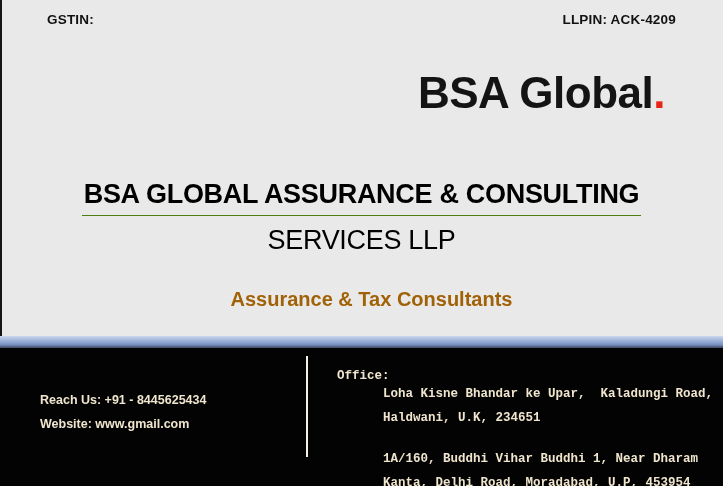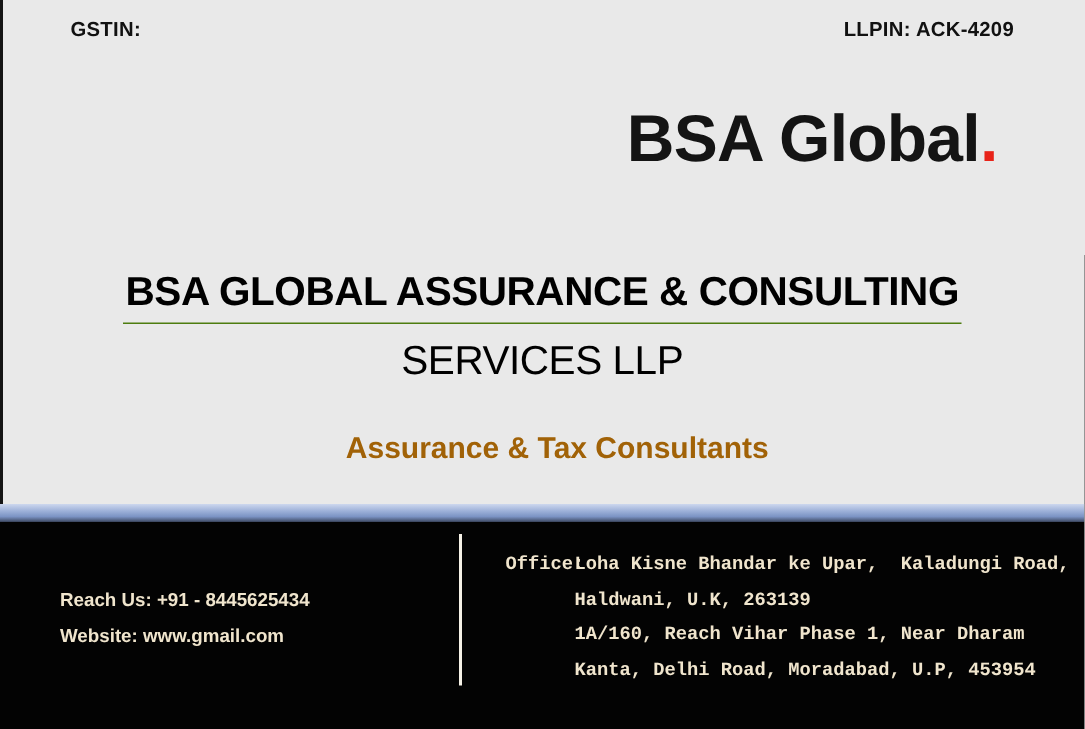--- a/index.html
+++ b/index.html
@@ -107,21 +107,21 @@
     position: absolute;
     left: 337px; top: 17px; right: 20px;
   }
   .addr-row {
     display: grid;
     grid-template-columns: 46px 1fr;
     line-height: 23.5px;
     font-family: Liberation Mono, monospace;
   }
   .addr-label { grid-column: 1; }
-  .addr-lines { grid-column: 2; }
+  .addr-lines { grid-column: 2; margin-top: 18px; }
   .addr-line  { white-space: pre; }
 </style>
 </head>
 <body>
 
 <div class="page">
 
   <div class="left-edge"></div>
 
   <div class="top-row">
@@ -149,26 +149,26 @@
       <div>Website: www.gmail.com</div>
     </div>
 
     <div class="footer-divider"></div>
 
     <div class="addresses">
       <div class="addr-row">
         <div class="addr-label">Office:</div>
         <div class="addr-lines">
           <div class="addr-line">Loha Kisne Bhandar ke Upar,  Kaladungi Road,</div>
-          <div class="addr-line">Haldwani, U.K, 263139</div>
+          <div class="addr-line">Haldwani, U.K, 234651</div>
         </div>
       </div>
       <div class="addr-row">
         <div class="addr-lines">
-          <div class="addr-line">1A/160, Reach Vihar Phase 1, Near Dharam</div>
+          <div class="addr-line">1A/160, Buddhi Vihar Buddhi 1, Near Dharam</div>
           <div class="addr-line">Kanta, Delhi Road, Moradabad, U.P, 453954</div>
         </div>
       </div>
     </div>
 
   </div>
 
 </div>
 
 </body></html>

